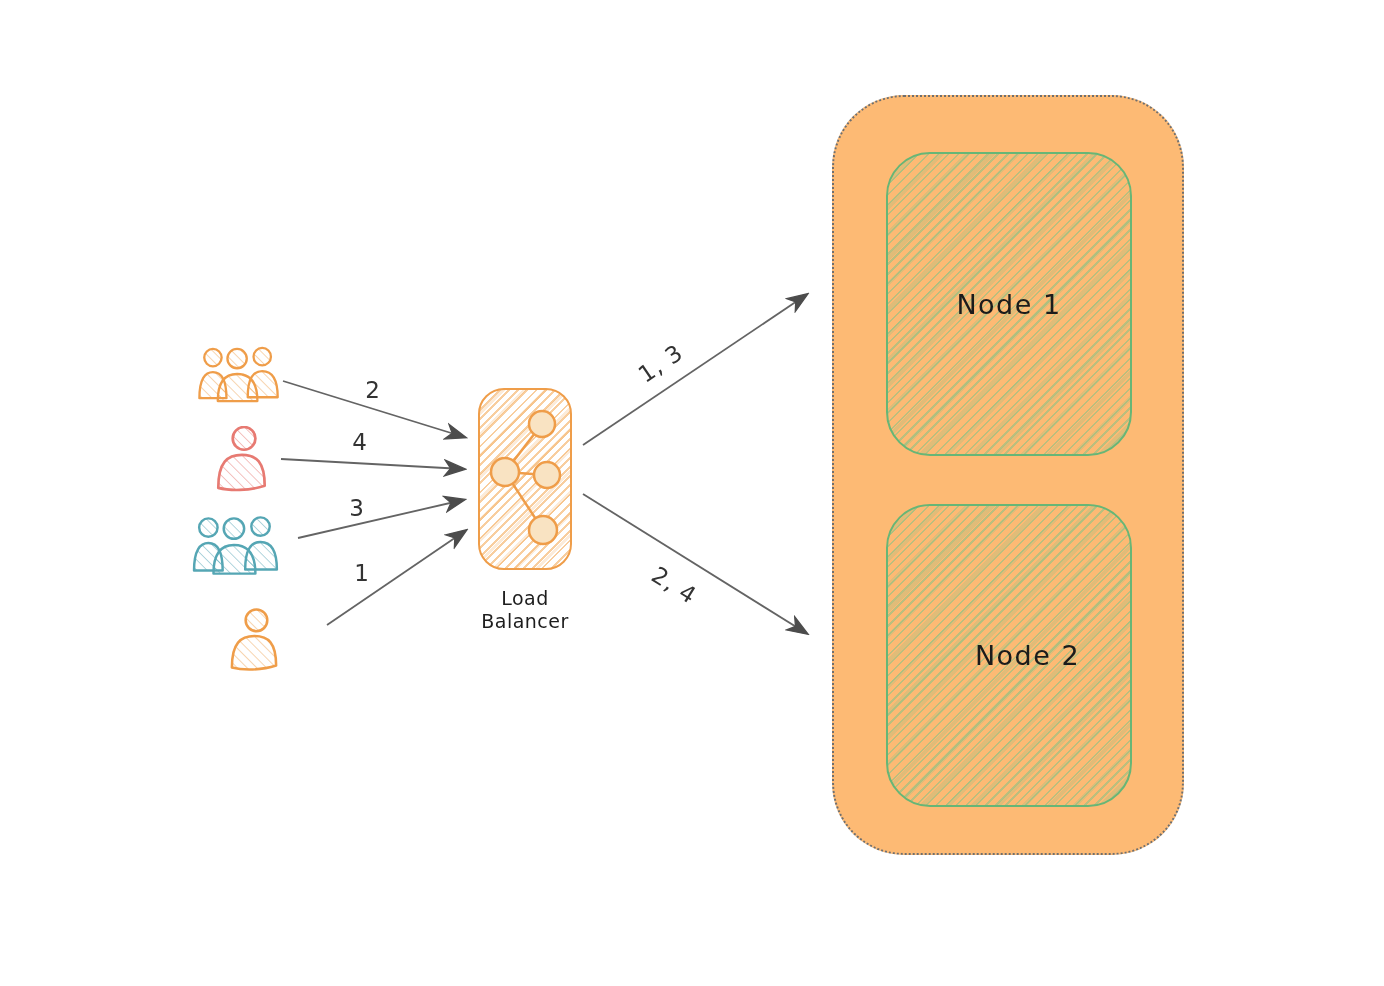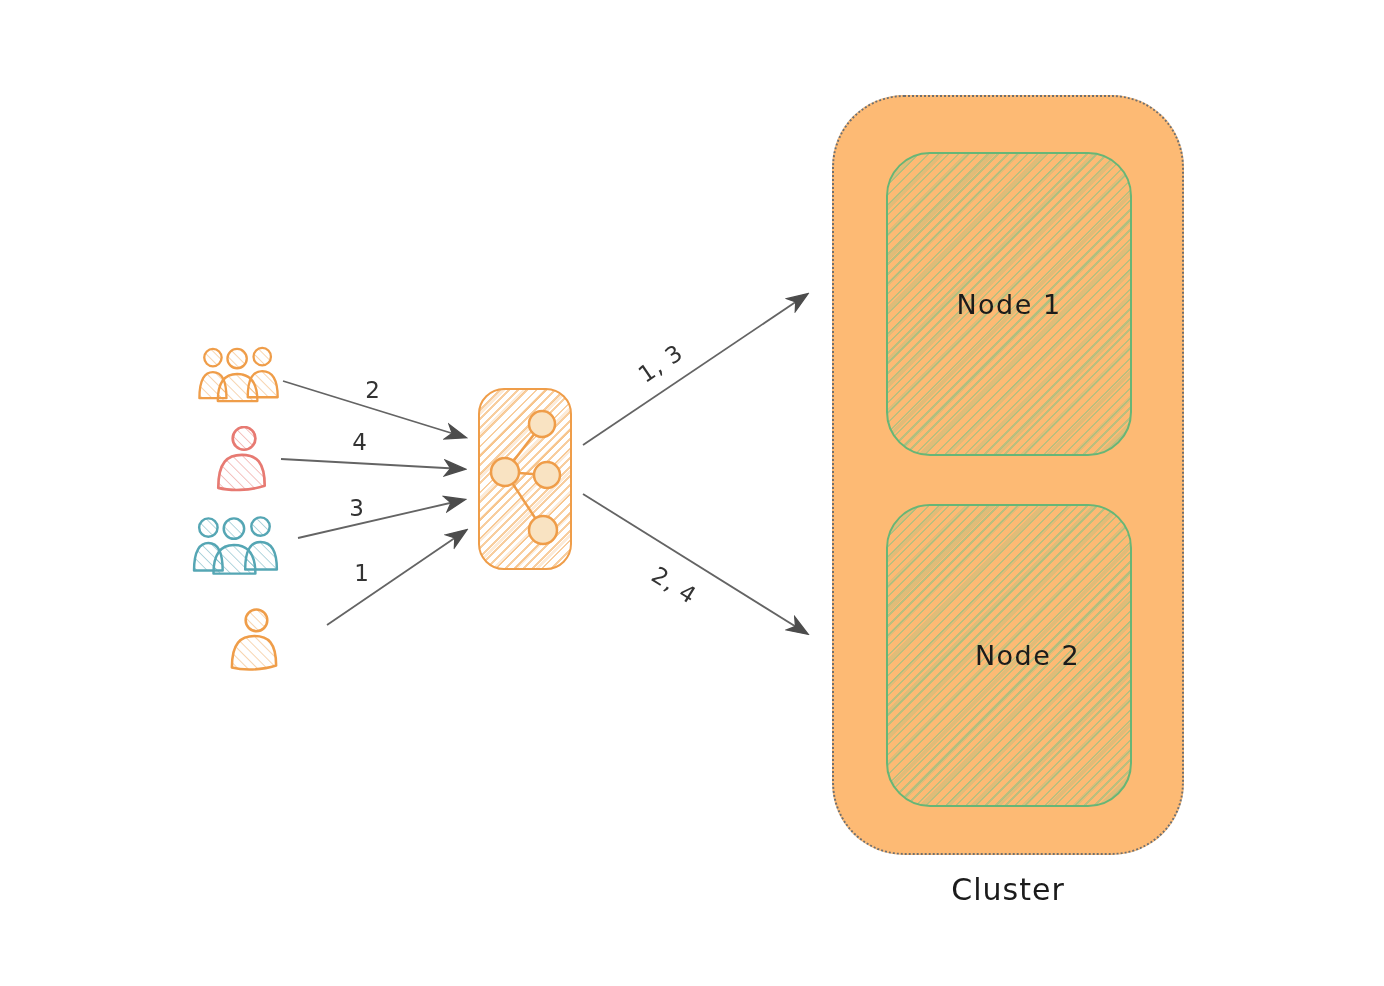--- a/index.html
+++ b/index.html
@@ -178,30 +178,30 @@
         <line x1="25" y1="82" x2="63" y2="140"></line>
       </g>
       <g fill="#f9e3c2" stroke="#ef9d49" stroke-width="2.5">
         <circle cx="62" cy="34" r="13"></circle>
         <circle cx="25" cy="82" r="14"></circle>
         <circle cx="67" cy="85" r="13"></circle>
         <circle cx="63" cy="140" r="14"></circle>
       </g>
     </svg>
   </div>
+  <div class="lb-label">Load Balancer</div>
 
   <div class="cluster-boundary">
     <div class="node-box node-1">
       <span class="node-label">Node 1</span>
     </div>
     <div class="node-box node-2">
       <span class="node-label">Node 2</span>
     </div>
   </div>
-  <div class="cluster-label">Cluster</div>
 
   <svg class="arrows" viewBox="0 0 1384 986">
     <defs>
       <marker id="ah" viewBox="0 0 18 14" refX="15" refY="7" markerWidth="13" markerHeight="11" orient="auto">
         <path d="M1,1 L17,7 L1,13 L5.5,7 Z" fill="#4c4c4c" stroke="#4c4c4c"></path>
       </marker>
     </defs>
 
     <g>
       <path class="shaft" d="M283,381 L464,437" marker-end="url(#ah)"></path>

